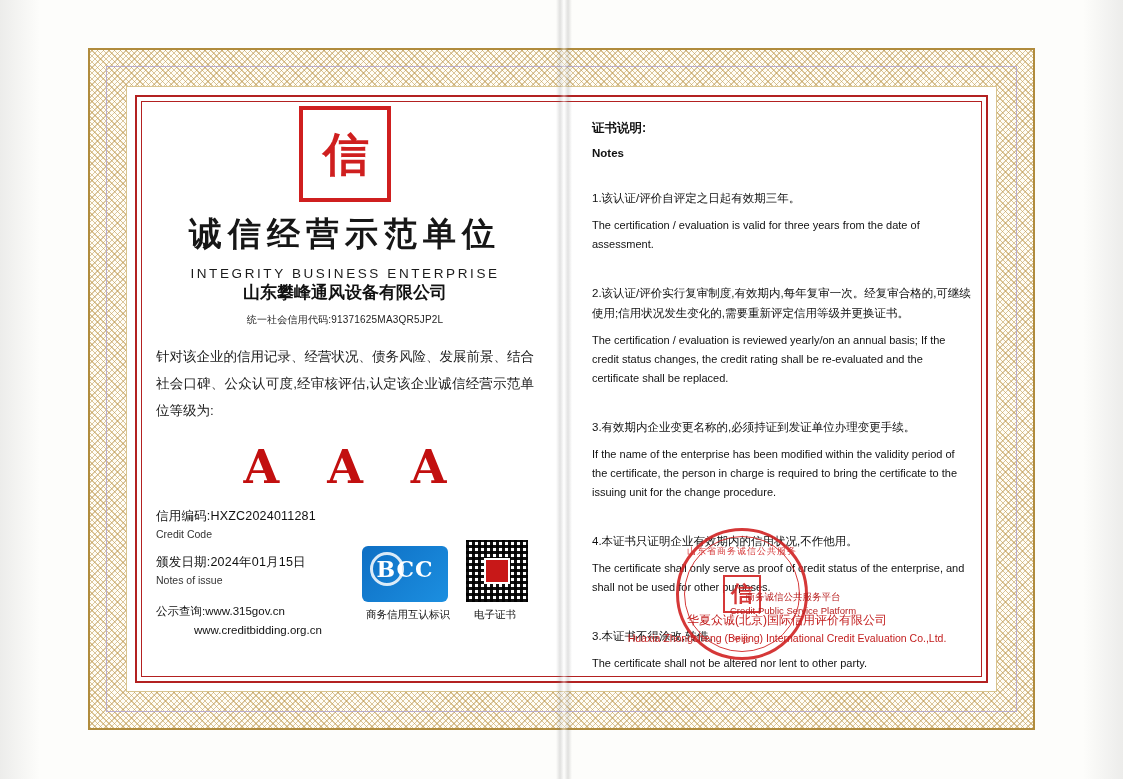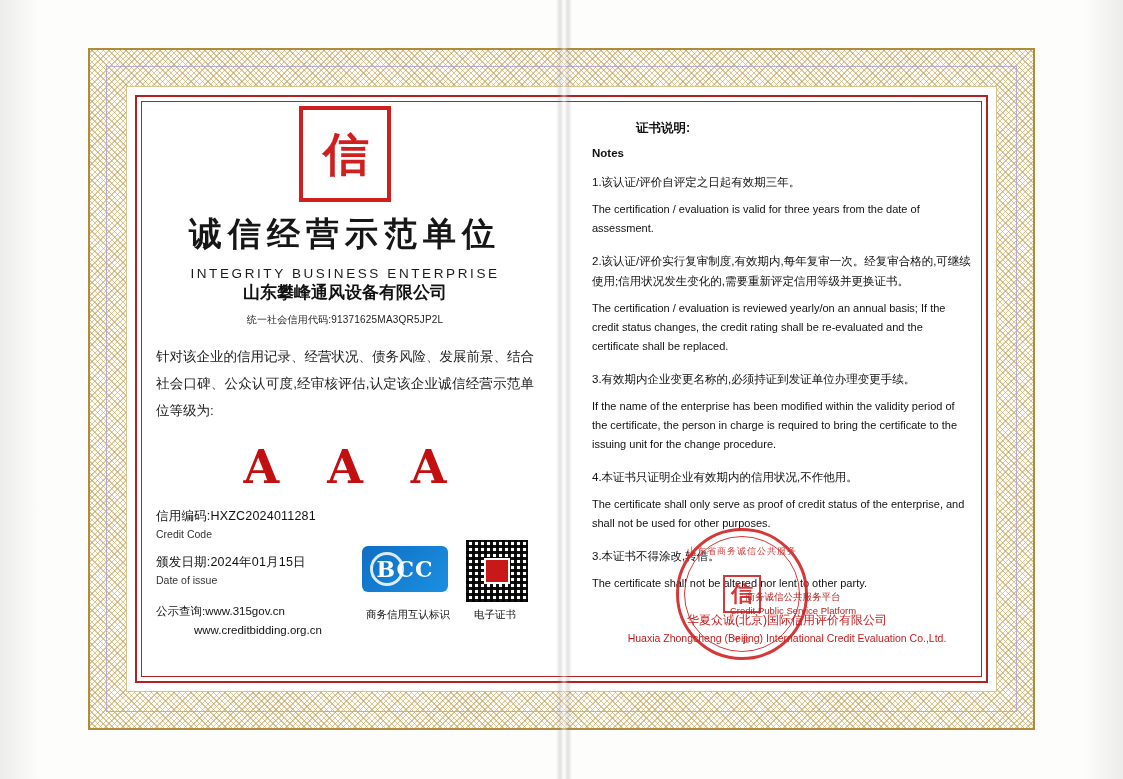--- a/index.html
+++ b/index.html
@@ -206,21 +206,21 @@
   .badges {
     position: absolute;
     left: 362px;
     top: 538px;
     width: 188px;
     height: 120px;
   }
   .bcc-logo {
     position: absolute;
     left: 0; top: 8px;
-    width: 86px; height: 46px;
+    width: 86px; height: 56px;
     border-radius: 6px;
     background: linear-gradient(135deg, #0e6fc4, #1c8fe0);
     color: #fff;
     text-align: center;
   }
   .bcc-text {
     font-family: "DejaVu Serif", serif;
     font-weight: bold;
     font-size: 22px;
     line-height: 46px;
@@ -259,32 +259,31 @@
     color: #111;
   }
   .cap-left { left: 0; top: 70px; width: 92px; text-align: center; }
   .cap-right { left: 96px; top: 70px; width: 74px; text-align: center; }
 
   
   .notes-title-cn {
     font-size: 12.5px;
     font-weight: bold;
     color: #111;
-    margin-left: 44px;
   }
   .notes-title-en {
     font-size: 11.5px;
     font-weight: bold;
     color: #111;
     margin-top: 10px;
   }
   .note-cn {
     font-size: 11.5px;
     color: #111;
-    margin-top: 13px;
+    margin-top: 29px;
     line-height: 20px;
   }
   .note-en {
     font-size: 11px;
     color: #111;
     margin-top: 8px;
     line-height: 19px;
   }
 
   
@@ -404,21 +403,21 @@
 
     <div class="grade">A A A</div>
 
     <div class="field">
       <div class="f-cn">信用编码:HXZC2024011281</div>
       <div class="f-en">Credit Code</div>
     </div>
 
     <div class="field">
       <div class="f-cn">颁发日期:2024年01月15日</div>
-      <div class="f-en">Date of issue</div>
+      <div class="f-en">Notes of issue</div>
     </div>
 
 
     <div class="links">
       <div class="l1">公示查询:www.315gov.cn</div>
       <div class="l3">www.creditbidding.org.cn</div>
     </div>
   </div>
 
   <div class="badges">

